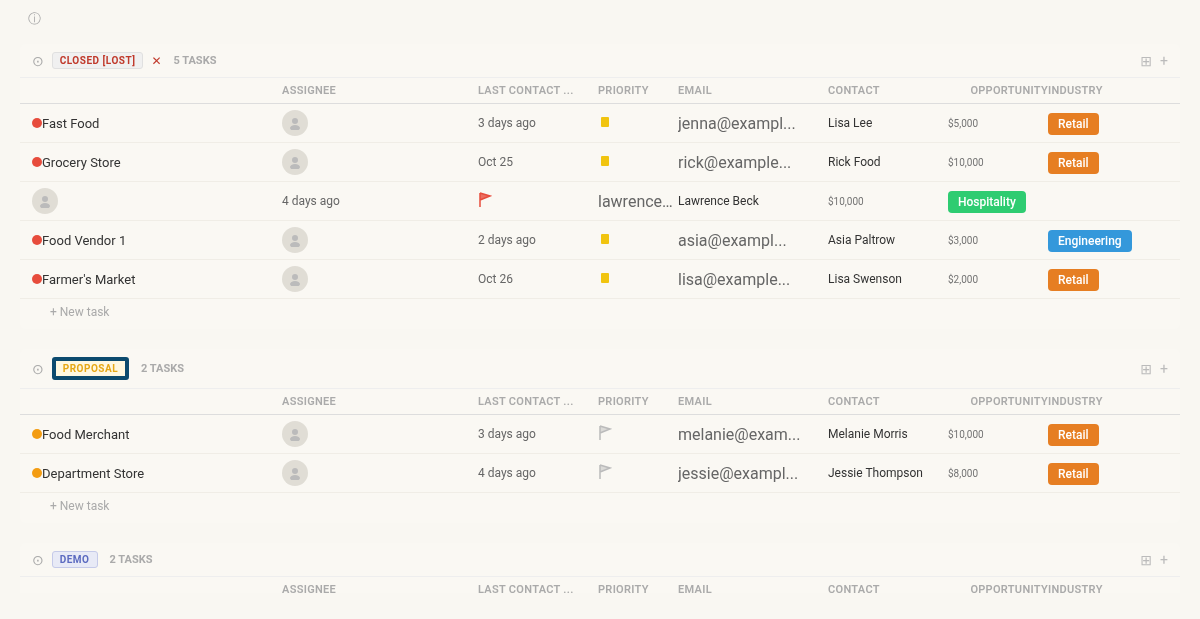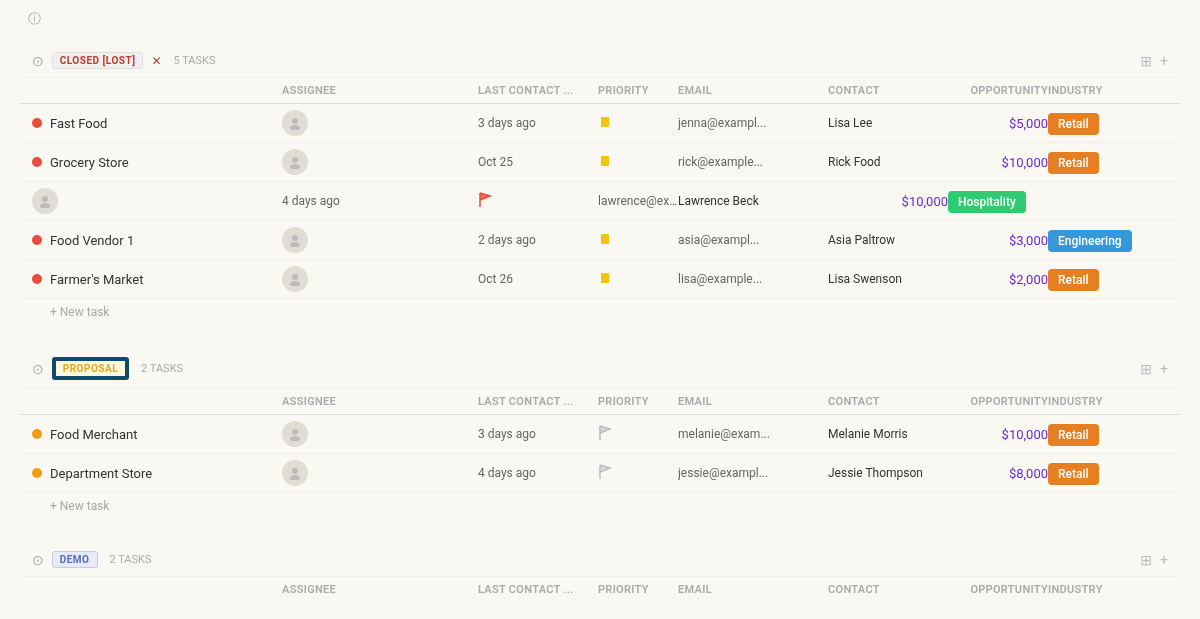--- a/index.html
+++ b/index.html
@@ -75,39 +75,39 @@
       letter-spacing: 0.5px;
     }
     .tag-closed { background: #f0f0f0; color: #c0392b; border: 1px solid #e0e0e0; }
     .tag-proposal { background: #fff8e1; color: #e6a817; border: 4px solid #0c4a6e; }
     .tag-demo { background: #e8eaf6; color: #5c6bc0; border: 1px solid #c5cae9; }
     .x-icon { color: #c0392b; font-size: 12px; }
     .task-count {
       font-size: 11px;
       color: #aaa;
       margin-left: 4px;
+      font-weight: bold;
     }
     .col-header {
       font-size: 11px;
       color: #aaa;
       font-weight: 600;
       text-transform: uppercase;
       letter-spacing: 0.3px;
     }
     .table-row {
       display: grid;
       grid-template-columns: 250px 1fr 120px 80px 150px 120px 100px 120px;
       padding: 6px 12px;
       align-items: center;
       border-bottom: 1px solid #f0ede6;
     }
     .row-name {
       display: flex;
       align-items: center;
-      gap: 8px;
       font-size: 13px;
       color: #333;
     }
     .dot {
       width: 10px;
       height: 10px;
       border-radius: 50%;
       flex-shrink: 0;
     }
     .dot-red { background: #e74c3c; }
@@ -124,34 +124,33 @@
       font-size: 10px;
     }
     .last-contact {
       font-size: 12px;
       color: #666;
     }
     .priority-flag {
       font-size: 14px;
     }
     .email-text {
-      font-size: 12px;
+      font-size: 16px;
       color: #666;
       overflow: hidden;
       text-overflow: ellipsis;
       white-space: nowrap;
     }
     .contact-text {
       font-size: 12px;
       color: #333;
     }
     .opportunity-text {
-      font-size: 13px;
-      color: #6d28d9;
-      text-align: right;
+      font-size: 10px;
+      color: #737373;
     }
     .industry-badge {
       padding: 4px 10px;
       border-radius: 4px;
       font-size: 12px;
       font-weight: 500;
       color: #fff;
       text-align: center;
     }
     .ind-retail { background: #e67e22; }

